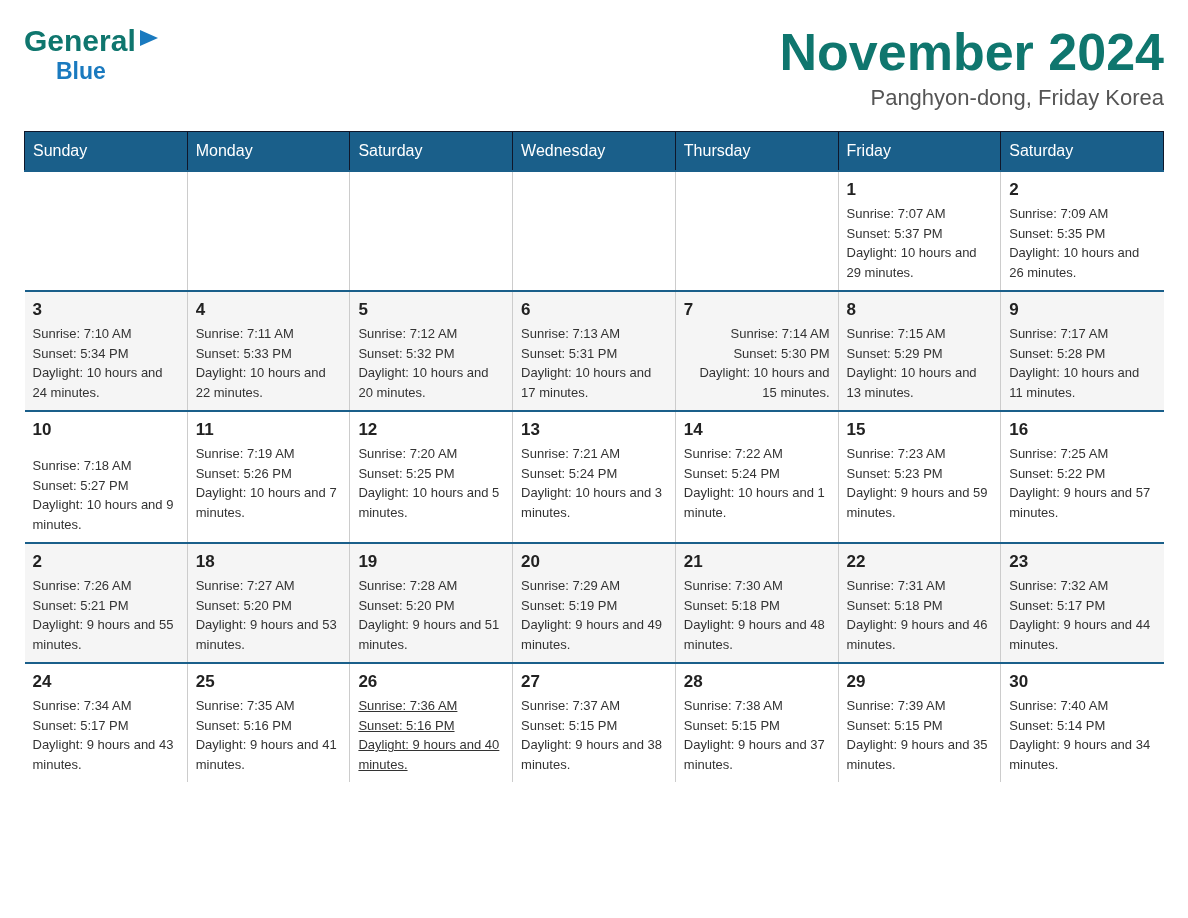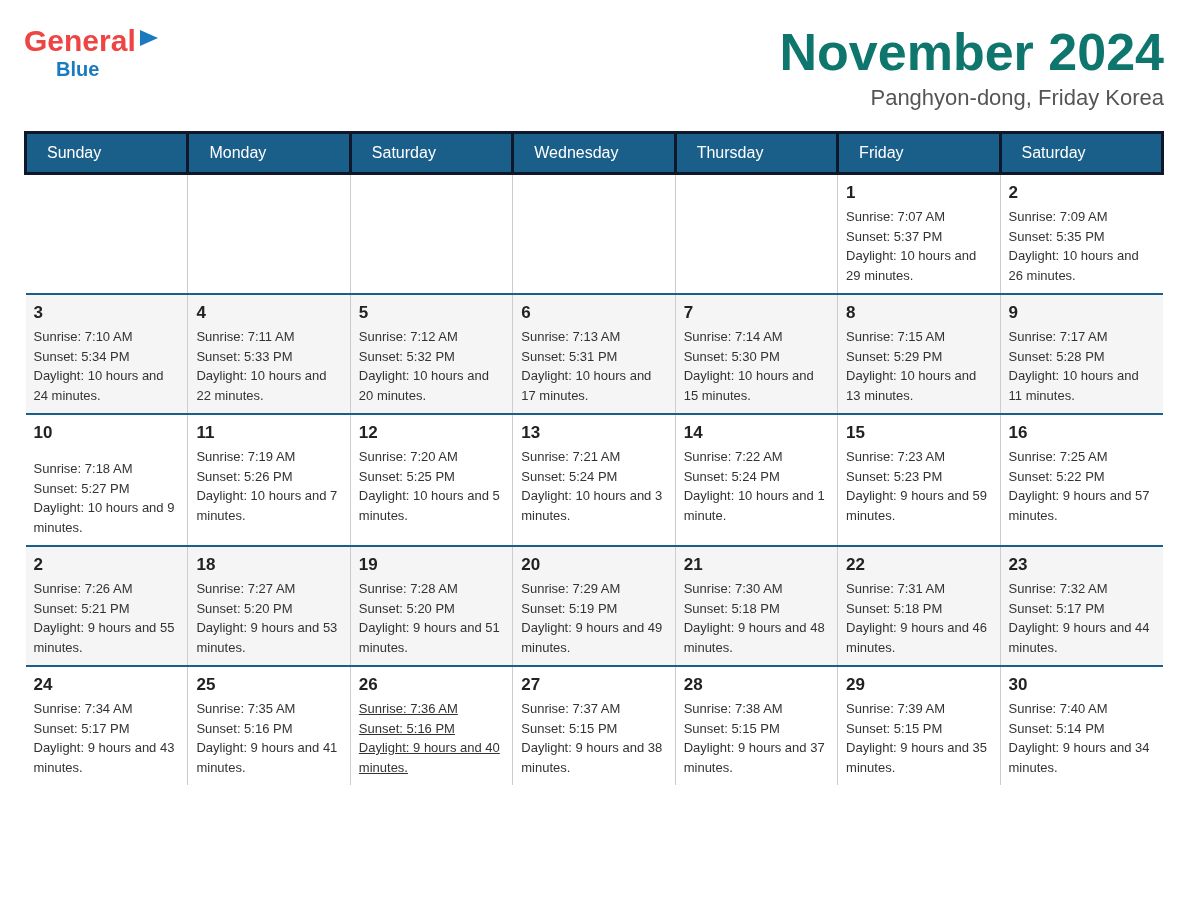--- a/index.html
+++ b/index.html
@@ -39,23 +39,23 @@
       width: 100%;
       border-collapse: collapse;
     }
     .calendar thead tr {
       background-color: #1a5f8a;
     }
     .calendar thead th {
       color: #fff;
       font-size: 16px;
       font-weight: normal;
-      padding: 10px 20px;
+      padding: 10px 8px;
       text-align: left;
-      border: 3px solid #0f172a;
+      border: 1px solid #0f172a;
     }
     .calendar tbody tr {
       border-top: 2px solid #1a5f8a;
     }
     .calendar tbody td {
       vertical-align: top;
       padding: 8px;
       width: 14.28%;
       border-right: 1px solid #ccc;
       background: #fff;
@@ -84,28 +84,28 @@
     tbody tr:nth-child(even) td {
       background: #f5f5f5;
     }
     .logo-wrapper {
       display: flex;
       align-items: center;
     }
     .logo-text-general {
       font-size: 30px;
       font-weight: bold;
-      color: #ef4444;
+      color: #0f766e;
     }
     .logo-arrow {
       display: inline-block;
       margin-left: 2px;
     }
     .logo-text-blue {
-      font-size: 20px;
+      font-size: 23px;
       font-weight: bold;
       color: #1a7abf;
       margin-left: 2px;
     }
   </style>
 </head>
 <body>
 
 <div class="header">
   <div class="logo">
@@ -177,21 +177,21 @@
 Daylight: 10 hours and 20 minutes.</div>
         </td>
         <td>
           <div class="day-number">6</div>
           <div class="day-info" style="white-space: pre-line;">Sunrise: 7:13 AM
 Sunset: 5:31 PM
 Daylight: 10 hours and 17 minutes.</div>
         </td>
         <td>
           <div class="day-number">7</div>
-          <div class="day-info" style="white-space: pre-line;">Sunrise: 7:14 AM
+          <div class="day-info" style="white-space: pre-line; text-align: right;">Sunrise: 7:14 AM
 Sunset: 5:30 PM
 Daylight: 10 hours and 15 minutes.</div>
         </td>
         <td>
           <div class="day-number">8</div>
           <div class="day-info" style="white-space: pre-line;">Sunrise: 7:15 AM
 Sunset: 5:29 PM
 Daylight: 10 hours and 13 minutes.</div>
         </td>
         <td>

